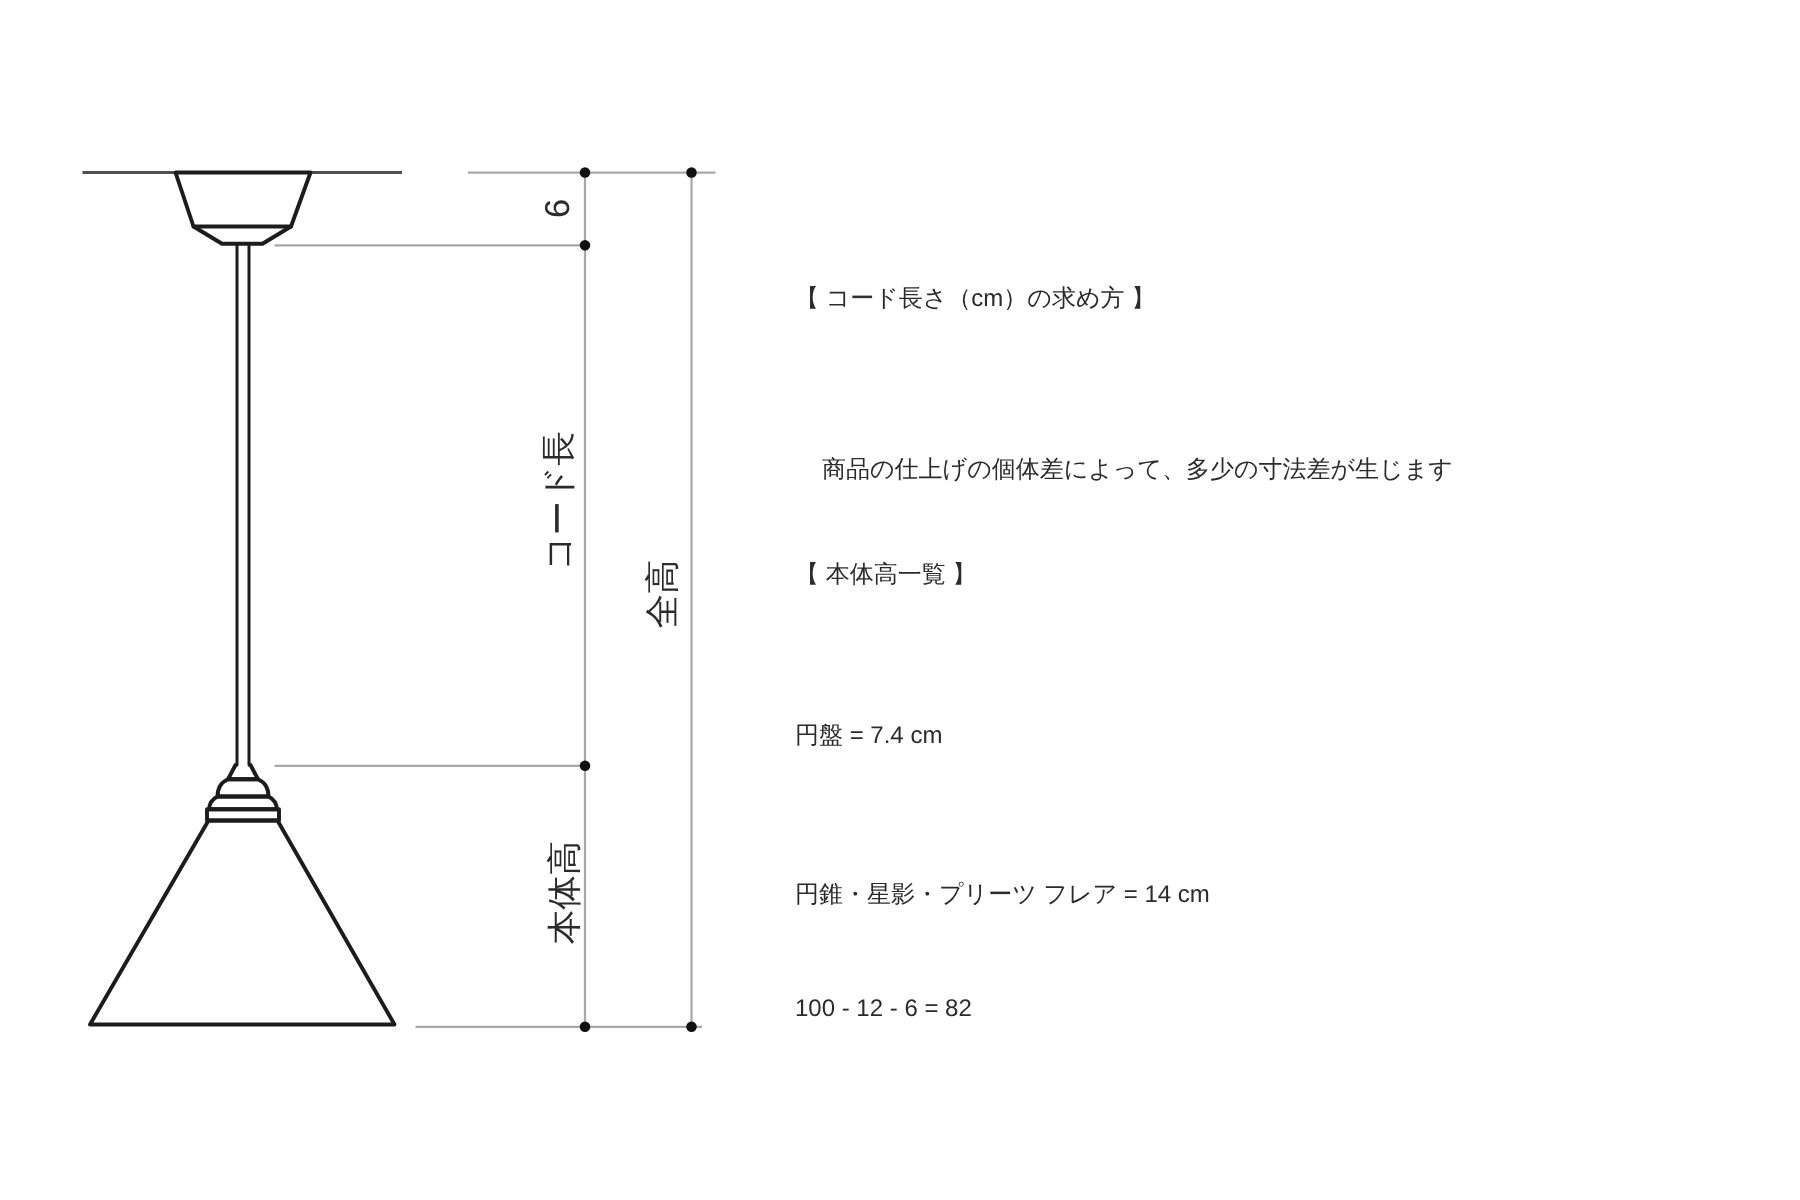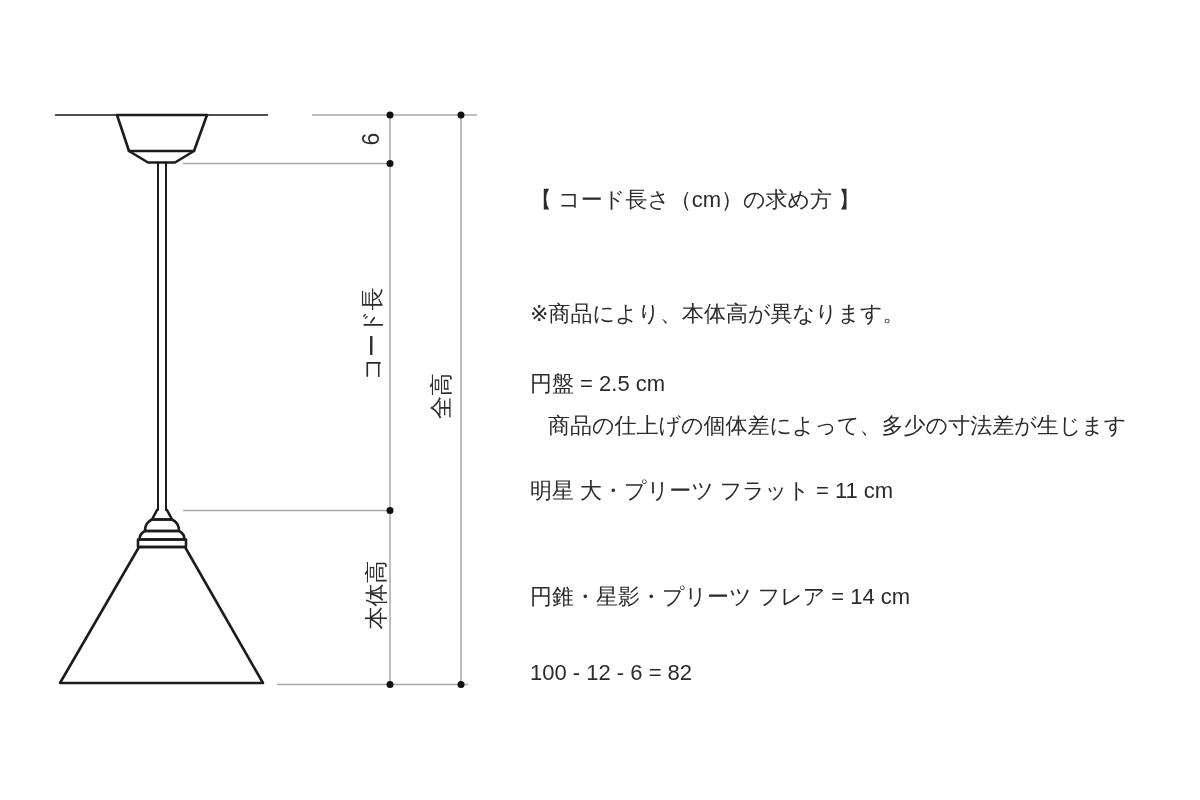--- a/index.html
+++ b/index.html
@@ -29,21 +29,21 @@
   .info-column {
     position: absolute;
     left: 530px;
     top: 0;
     width: 650px;
   }
   .info-section {
     position: absolute;
     left: 0;
     white-space: pre;
-    font-size: 22px;
+    font-size: 16px;
     color: #2b2b2b;
   }
   .section-1 { top: 105px; line-height: 38px; }
   .section-2 { top: 295px; line-height: 35.5px; }
   .section-3 { top: 579px; line-height: 37.5px; }
   .indent { padding-left: 18px; font-family: Liberation Mono, monospace; }
 </style>
 </head>
 <body>
 
@@ -90,27 +90,26 @@
     <text class="dim-label" x="371" y="139" text-anchor="middle" dominant-baseline="central" transform="rotate(-90 371 139)">6</text>
     <text class="dim-label" x="372" y="334" text-anchor="middle" dominant-baseline="central" transform="rotate(-90 372 334)">コード長</text>
     <text class="dim-label" x="441" y="396" text-anchor="middle" dominant-baseline="central" transform="rotate(-90 441 396)">全高</text>
     <text class="dim-label" x="376" y="595" text-anchor="middle" dominant-baseline="central" transform="rotate(-90 376 595)">本体高</text>
   </svg>
 
   <div class="info-column">
 
     <div class="info-section section-1">
       <div>【 コード長さ（cm）の求め方 】</div>
-      <div>※商品により、本体高が異なります。</div>
       <div class="indent">商品の仕上げの個体差によって、多少の寸法差が生じます</div>
     </div>
 
     <div class="info-section section-2">
-      <div>円盤 = 2.5 cm</div>
-      <div>明星 大・プリーツ フラット = 11 cm</div>
+      <div>【 本体高一覧 】</div>
+      <div>円盤 = 7.4 cm</div>
       <div>円錐・星影・プリーツ フレア = 14 cm</div>
       
       
     </div>
 
     <div class="info-section section-3">
       <div>100 - 12 - 6 = 82</div>
       
     </div>
 

